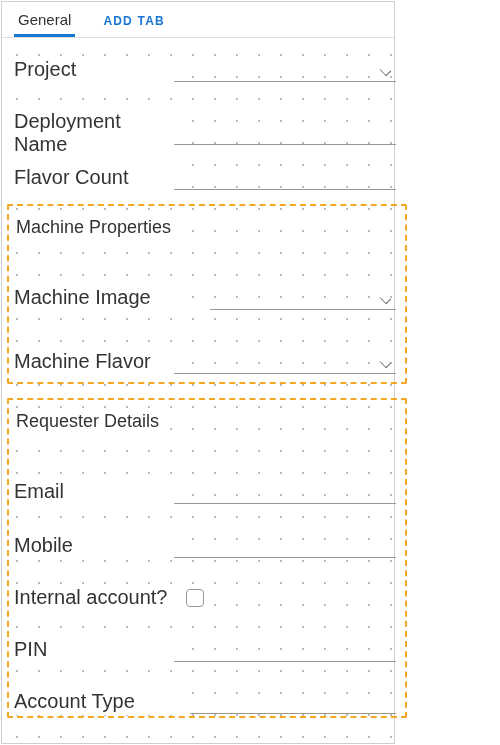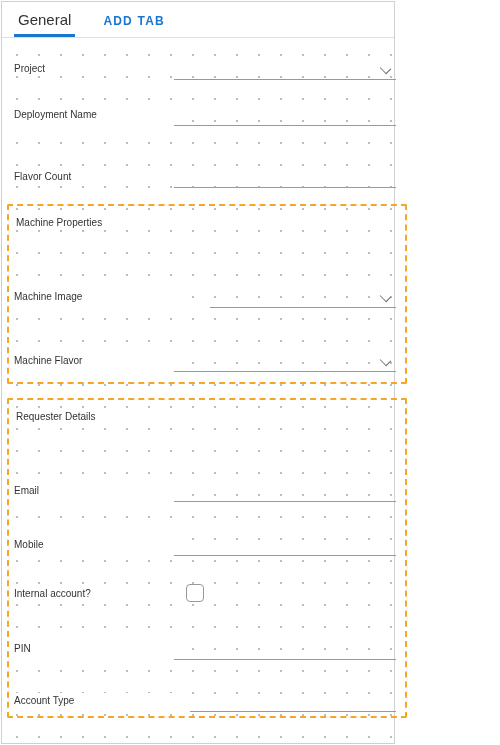--- a/index.html
+++ b/index.html
@@ -59,21 +59,21 @@
     }
     .field-row {
       position: absolute;
       left: 12px;
       display: flex;
       align-items: center;
       width: 382px;
     }
     .field-label {
       width: 160px;
-      font-size: 10px;
+      font-size: 20px;
       color: #333;
       background: #fff;
       padding: 2px 2px 2px 0;
       display: inline-block;
     }
     .field-input {
       flex: 1;
       height: 24px;
       border: none;
       border-bottom: 1px solid #999;
@@ -102,21 +102,21 @@
       width: 400px;
       height: 180px;
     }
     .group-box.g2 {
       top: 360px;
       width: 400px;
       height: 320px;
     }
     .group-title {
       position: absolute;
-      font-size: 10px;
+      font-size: 18px;
       color: #333;
       background: #fff;
       padding: 1px 2px;
       left: 12px;
     }
     .checkbox {
       width: 18px;
       height: 18px;
       border: 1px solid #999;
       border-radius: 4px;
@@ -136,21 +136,21 @@
 
   <div class="canvas">
 
     <div class="field-row" style="top:18px;">
       <span class="field-label">Project</span>
       <div class="field-input select">
         <span></span>
       </div>
     </div>
 
-    <div class="field-row" style="top:64px;">
+    <div class="field-row" style="top:70px;">
       <span class="field-label">Deployment Name</span>
       <div class="field-input"></div>
     </div>
 
     <div class="field-row" style="top:126px;">
       <span class="field-label">Flavor Count</span>
       <div class="field-input"></div>
     </div>
 
     <div class="group-box g1"></div>

